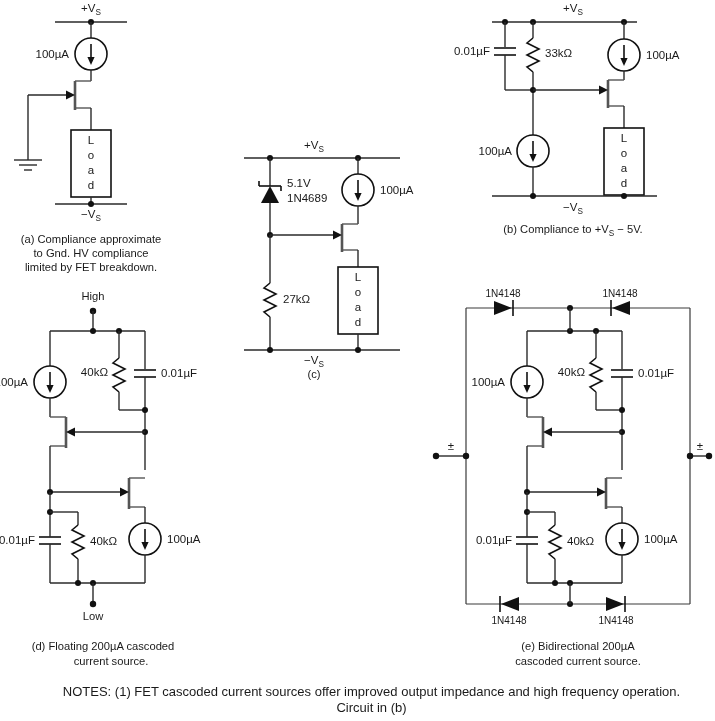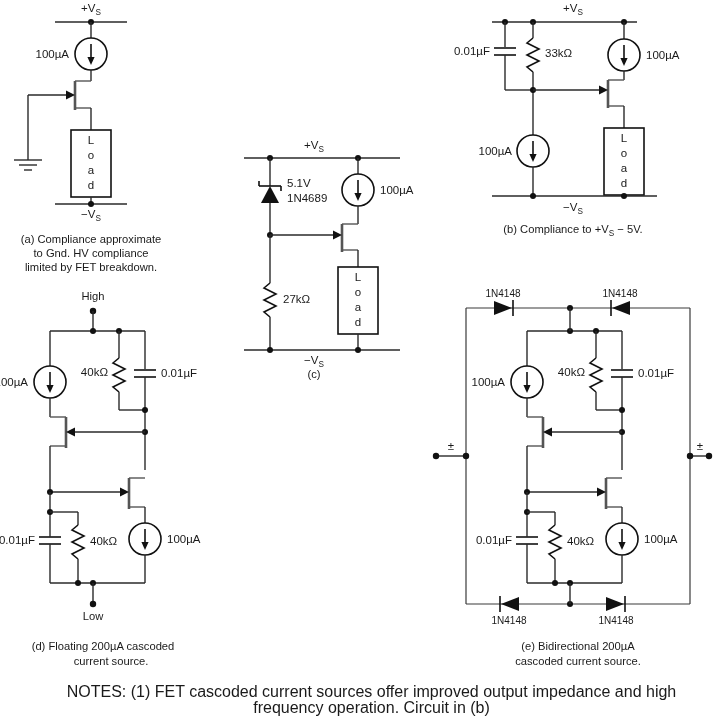--- a/index.html
+++ b/index.html
@@ -53,21 +53,21 @@
   .load-ltr {
     font-family: "Liberation Sans", sans-serif;
     font-size: 11.5px;
     fill: #1a1a1a;
   }
   .notes {
     position: absolute;
     left: 44px;
     top: 684px;
     width: 655px;
-    font-size: 16px;
+    font-size: 13px;
     line-height: 15.5px;
     text-align: center;
     color: #1a1a1a;
   }
 </style>
 </head>
 <body>
 
 <div id="sheet">
 

